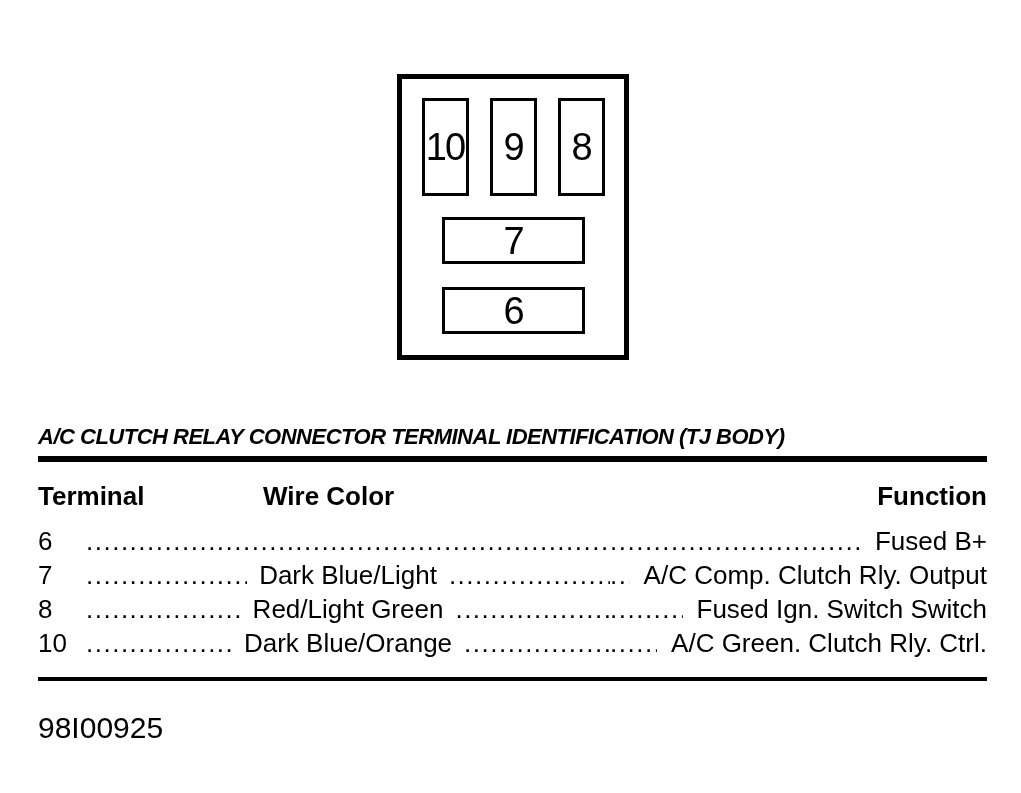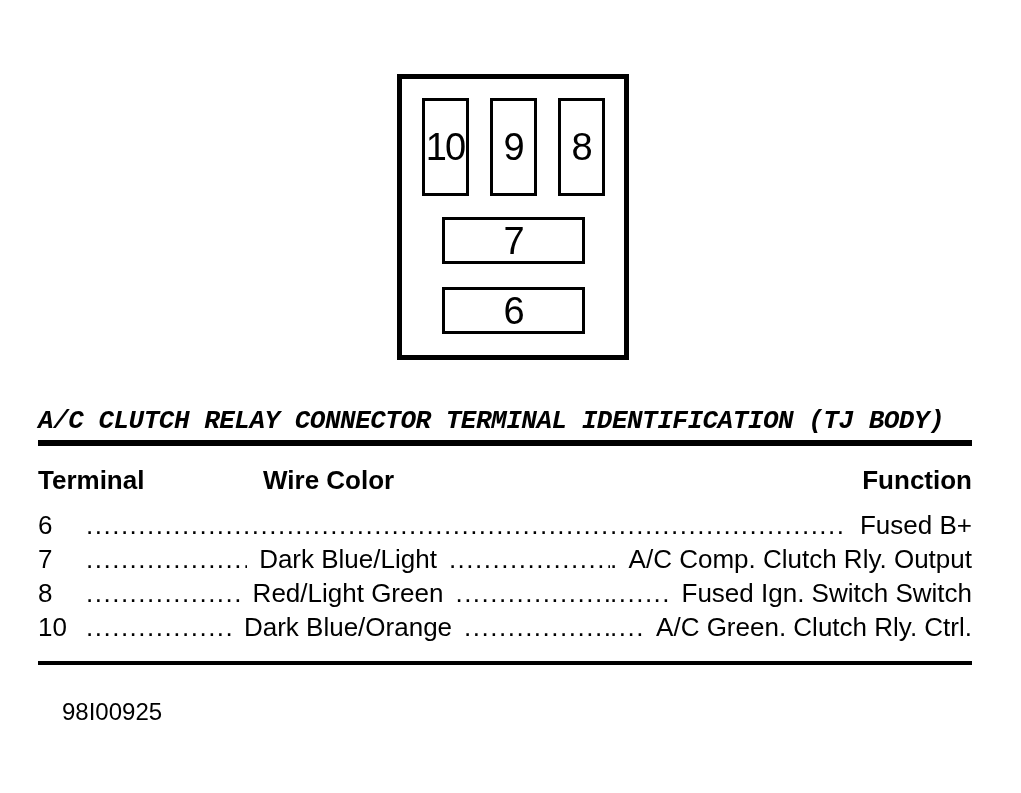--- a/index.html
+++ b/index.html
@@ -8,21 +8,21 @@
     background: #ffffff;
   }
   body {
     width: 1021px;
     height: 793px;
     overflow: hidden;
     font-family: "Liberation Sans", "DejaVu Sans", sans-serif;
     color: #000000;
   }
   .page {
-    padding: 0 49px 0 38px;
+    padding: 0 34px 0 38px;
   }
 
   
   .connector {
     box-sizing: border-box;
     width: 232px;
     height: 286px;
     margin: 74px 0 0 359px; 
     border: 5px solid #000;
     position: relative;
@@ -42,28 +42,27 @@
     font-size: 38px;
     line-height: 1;
     letter-spacing: -2px;
   }
   .pin-v { width: 47px; height: 98px; }
   .pin-h { width: 143px; height: 47px; margin: 21px auto 0 auto; }
   .pin-h.last { margin-top: 23px; }
 
   
   .title {
-    margin-top: 46px;
-    font-size: 26px;
+    margin-top: 62px;
+    font-size: 22px;
     font-weight: bold;
     font-style: italic;
     letter-spacing: -0.5px;
     line-height: 30px;
     white-space: nowrap;
-    font-family: Liberation Mono, monospace;
   }
   .title-rule {
     margin-top: 4px;
     height: 6px;
     background: #000;
   }
 
   
   .hrow {
     position: relative;
@@ -108,23 +107,22 @@
 
   .bottom-rule {
     margin-top: 17px;
     height: 4px;
     background: #000;
   }
 
   
   .figure-id {
     margin-top: 32px;
-    font-size: 24px;
+    font-size: 30px;
     line-height: 30px;
-    margin-left: 24px;
   }
 </style>
 </head>
 <body>
 
 <div class="page">
 
   <div class="connector">
     <div class="pins-top">
       <div class="pin pin-v">

